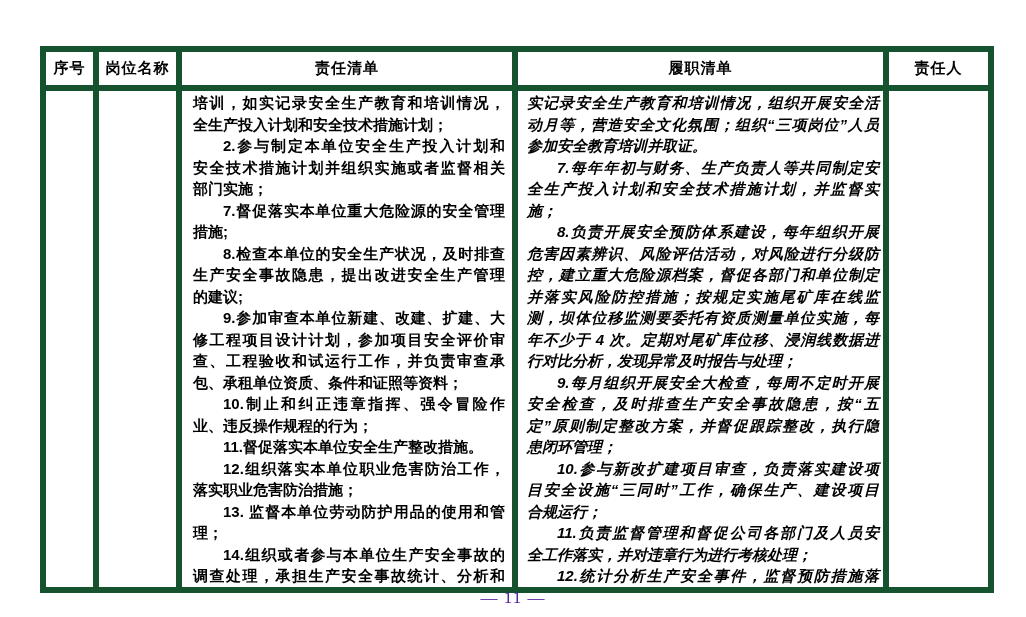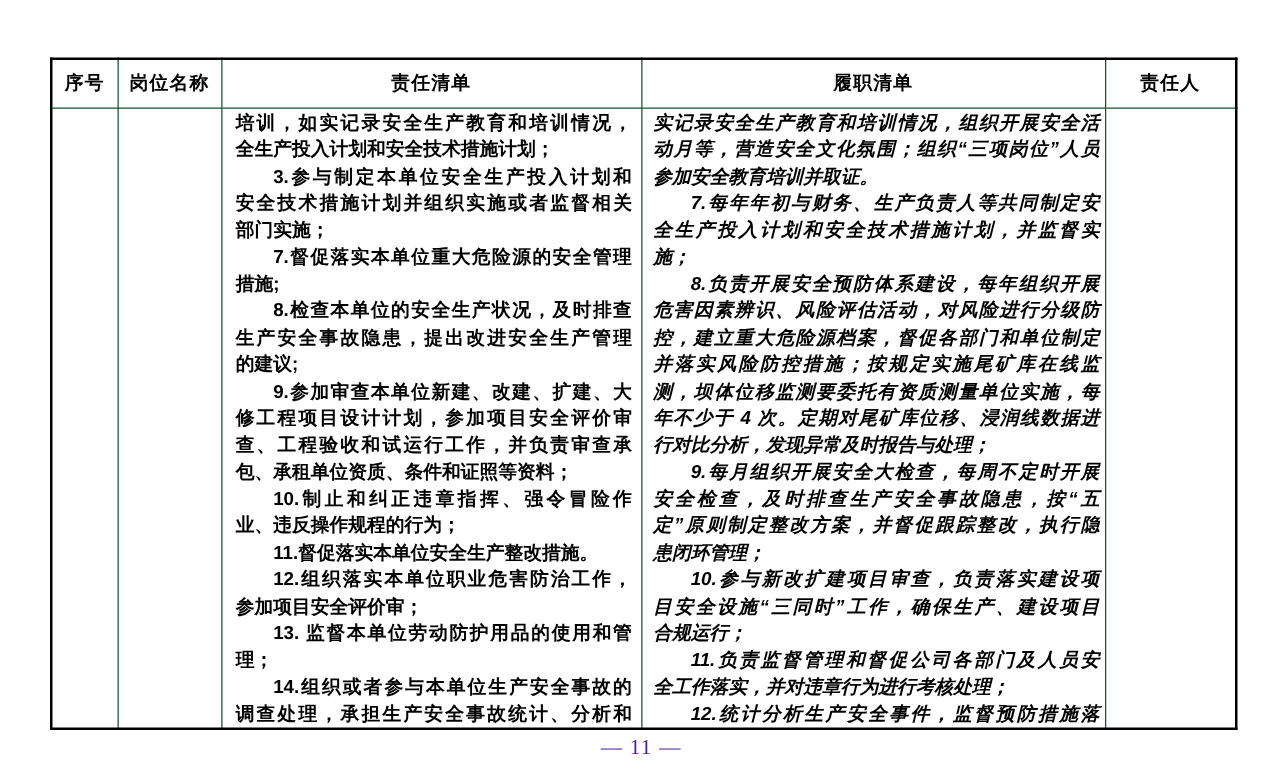--- a/index.html
+++ b/index.html
@@ -7,21 +7,21 @@
   body { font-family: "Liberation Sans", sans-serif; color: #000; position: relative; }
 
   .page { position: absolute; left: 0; top: 0; width: 1026px; height: 617px; background: #fff; }
 
   table.doc-table {
     position: absolute; left: 40px; top: 46px;
     width: 948px; border-collapse: collapse; table-layout: fixed;
     border: 2px solid #000;
   }
   table.doc-table th, table.doc-table td {
-    border: 1px solid #14532d;
+    border: 6px solid #14532d;
     font-weight: 600;
     color: #000;
     vertical-align: top;
     overflow: hidden;
   }
   table.doc-table th {
     height: 39px; vertical-align: middle; text-align: center;
     font-size: 15px; letter-spacing: 1px;
   }
   td.cell-duty, td.cell-perform {
@@ -69,37 +69,37 @@
       </tr>
     </thead>
     <tbody>
       <tr>
         <td class="cell-empty"></td>
         <td class="cell-empty"></td>
         <td class="cell-duty">
           <div id="duty-lines">
               <div class="tl just">培训，如实记录安全生产教育和培训情况，</div>
               <div class="tl">全生产投入计划和安全技术措施计划；</div>
-              <div class="tl ind just">3.参与制定本单位安全生产投入计划和</div>
+              <div class="tl ind just">2.参与制定本单位安全生产投入计划和</div>
               <div class="tl just">安全技术措施计划并组织实施或者监督相关</div>
               <div class="tl">部门实施；</div>
               <div class="tl ind just">7.督促落实本单位重大危险源的安全管理</div>
               <div class="tl">措施;</div>
               <div class="tl ind just">8.检查本单位的安全生产状况，及时排查</div>
               <div class="tl just">生产安全事故隐患，提出改进安全生产管理</div>
               <div class="tl">的建议;</div>
               <div class="tl ind just">9.参加审查本单位新建、改建、扩建、大</div>
               <div class="tl just">修工程项目设计计划，参加项目安全评价审</div>
               <div class="tl just">查、工程验收和试运行工作，并负责审查承</div>
               <div class="tl">包、承租单位资质、条件和证照等资料；</div>
               <div class="tl ind just">10.制止和纠正违章指挥、强令冒险作</div>
               <div class="tl">业、违反操作规程的行为；</div>
               <div class="tl ind">11.督促落实本单位安全生产整改措施。</div>
               <div class="tl ind just">12.组织落实本单位职业危害防治工作，</div>
-              <div class="tl">参加项目安全评价审；</div>
+              <div class="tl">落实职业危害防治措施；</div>
               <div class="tl ind just">13. 监督本单位劳动防护用品的使用和管</div>
               <div class="tl">理；</div>
               <div class="tl ind just">14.组织或者参与本单位生产安全事故的</div>
               <div class="tl just">调查处理，承担生产安全事故统计、分析和</div>
             </div>
         </td>
         <td class="cell-perform">
           <div id="perform-lines">
               <div class="tl just">实记录安全生产教育和培训情况，组织开展安全活</div>
               <div class="tl just">动月等，营造安全文化氛围；组织“三项岗位”人员</div>

